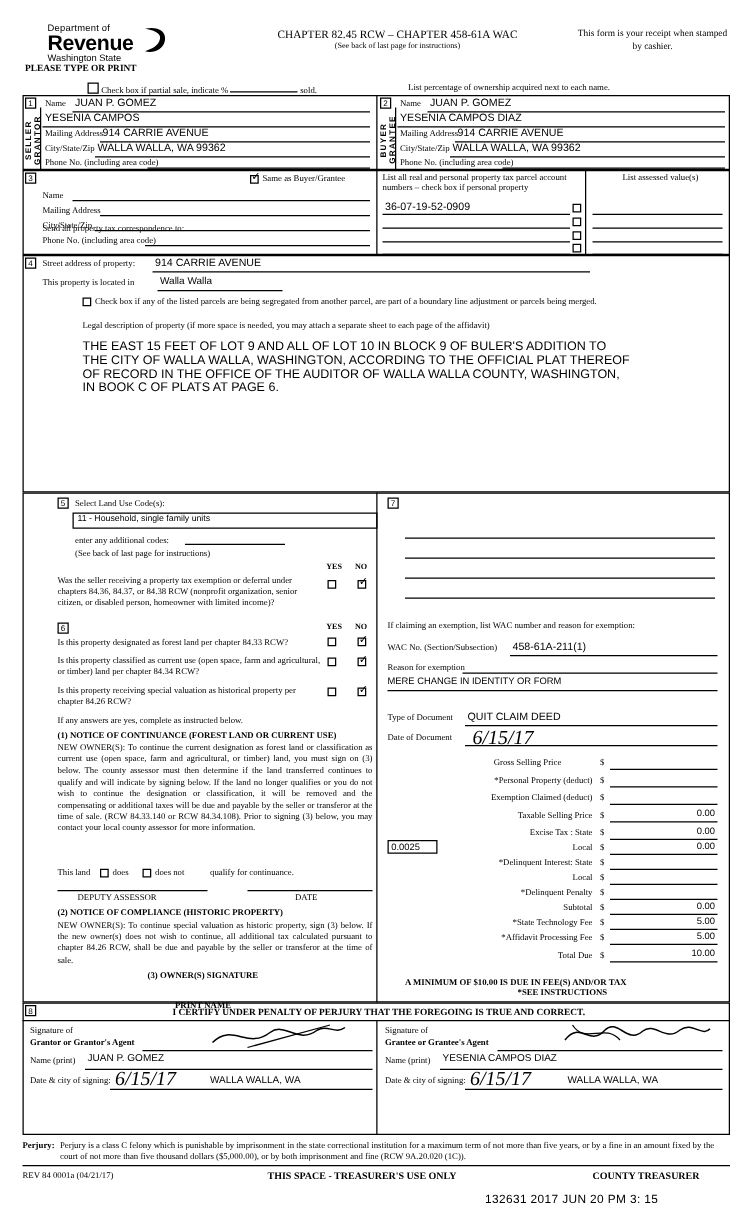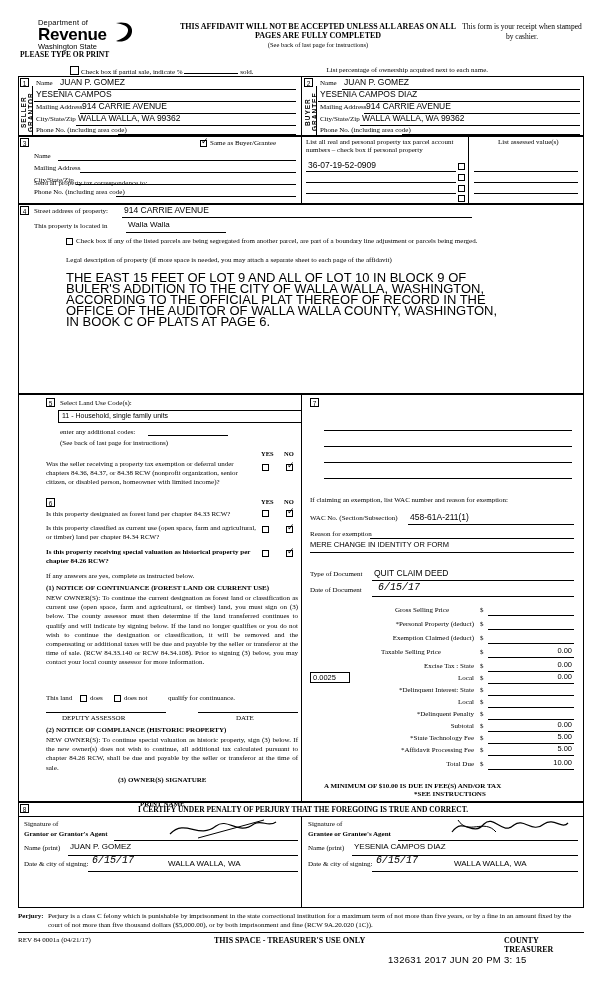--- a/index.html
+++ b/index.html
@@ -24,42 +24,42 @@
   .pctline{position:absolute;right:0px;top:52px;font-size:7px;}
   .bx{display:inline-block;width:7px;height:7px;border:1px solid #000;vertical-align:-1px;margin-right:2px;}
   
   .frame{position:absolute;border:1px solid #000;box-sizing:border-box;}
   .num{position:absolute;width:9px;height:9px;border:1px solid #000;font-size:6.5px;text-align:center;line-height:9px;font-family:"Liberation Sans",sans-serif;box-sizing:border-box;}
   .lbl{position:absolute;font-size:7px;font-family:"Liberation Serif",serif;}
   .val{position:absolute;font-size:8.5px;font-family:"Liberation Sans",sans-serif;}
   .vert{position:absolute;font-size:6.5px;font-weight:bold;writing-mode:vertical-rl;transform:rotate(180deg);letter-spacing:1px;text-align:center;font-family:"Liberation Sans",sans-serif;}
   .sep{position:absolute;background:#000;}
   .bold{font-weight:bold;}
-  .hand{font-family:Liberation Mono, monospace;font-size:10px;font-style:italic;}
+  .hand{font-family:Liberation Serif, serif;font-size:16px;font-style:italic;}
   .line{position:absolute;border-bottom:1px solid #000;height:0;}
   .cbox{position:absolute;width:7px;height:7px;border:1px solid #000;box-sizing:border-box;}
   .cbox.ck:after{content:"\2713";position:absolute;left:0px;top:-4px;font-size:9px;line-height:9px;}
 </style>
 </head>
 <body>
 
 <div class="page">
  <div class="sheet">
 
   <div class="hdr">
     <div class="dept">
       <div class="d1">Department of</div>
       <div class="d2">Revenue</div>
       <div class="d3">Washington State</div>
     </div>
     <svg class="logo" viewBox="0 0 22 24">
       <path d="M3 3 C12 1, 20 4, 19 12 C18 20, 9 23, 3 21 C8 19, 14 17, 15 11 C16 6, 9 4, 3 3 Z" fill="#000"></path>
     </svg>
     <div class="title">
-      <div class="t3">THIS AFFIDAVIT WILL NOT BE ACCEPTED UNLESS ALL AREAS ON ALL PAGES ARE FULLY COMPLETED</div>
+      <div class="t2">CHAPTER 82.45 RCW – CHAPTER 458-61A WAC</div>
       <div class="t4">(See back of last page for instructions)</div>
     </div>
     <div class="receipt">
       <span>This form is your receipt when stamped by cashier.</span>
     </div>
     <div class="please bold">PLEASE TYPE OR PRINT</div>
     <div class="chkline">
       <span class="bx"></span><span>Check box if partial sale, indicate %</span>
       <span style="display:inline-block;width:54px;border-bottom:1px solid #000;"></span>
       <span>sold.</span>
@@ -145,21 +145,21 @@
   <div class="line" style="left:104px;top:203px;width:350px;"></div>
 
   <div class="lbl" style="left:16px;top:208px;">This property is located in</div>
   <div class="val" style="left:110px;top:206px;font-size:8px;">Walla Walla</div>
   <div class="line" style="left:108px;top:218px;width:100px;"></div>
 
   <div class="cbox" style="left:48px;top:224px;"></div>
   <div class="lbl" style="left:58px;top:223px;">Check box if any of the listed parcels are being segregated from another parcel, are part of a boundary line adjustment or parcels being merged.</div>
 
   <div class="lbl" style="left:48px;top:242px;">Legal description of property (if more space is needed, you may attach a separate sheet to each page of the affidavit)</div>
-  <div class="val" style="left:48px;top:258px;width:440px;font-size:13px;line-height:11px;">THE EAST 15 FEET OF LOT 9 AND ALL OF LOT 10 IN BLOCK 9 OF BULER'S ADDITION TO THE CITY OF WALLA WALLA, WASHINGTON, ACCORDING TO THE OFFICIAL PLAT THEREOF OF RECORD IN THE OFFICE OF THE AUDITOR OF WALLA WALLA COUNTY, WASHINGTON, IN BOOK C OF PLATS AT PAGE 6.</div>
+  <div class="val" style="left:48px;top:258px;width:440px;font-size:10px;line-height:11px;">THE EAST 15 FEET OF LOT 9 AND ALL OF LOT 10 IN BLOCK 9 OF BULER'S ADDITION TO THE CITY OF WALLA WALLA, WASHINGTON, ACCORDING TO THE OFFICIAL PLAT THEREOF OF RECORD IN THE OFFICE OF THE AUDITOR OF WALLA WALLA COUNTY, WASHINGTON, IN BOOK C OF PLATS AT PAGE 6.</div>
 
   <div class="frame" style="left:0;top:380px;width:566px;height:408px;"></div>
   <div class="sep" style="left:283px;top:380px;width:1px;height:408px;"></div>
 
   <div class="num" style="left:28px;top:384px;">5</div>
   <div class="lbl" style="left:42px;top:385px;">Select Land Use Code(s):</div>
   <div class="frame" style="left:40px;top:396px;width:244px;height:13px;"></div>
   <div class="val" style="left:44px;top:398px;font-size:7px;">11 - Household, single family units</div>
   <div class="lbl" style="left:42px;top:414px;">enter any additional codes:</div>
   <div class="line" style="left:130px;top:421px;width:80px;"></div>
@@ -175,21 +175,21 @@
   <div class="lbl bold" style="left:266px;top:484px;font-size:6.5px;">NO</div>
 
   <div class="lbl" style="left:28px;top:496px;width:212px;line-height:9px;">Is this property designated as forest land per chapter 84.33 RCW?</div>
   <div class="cbox" style="left:244px;top:496px;"></div>
   <div class="cbox ck" style="left:268px;top:496px;"></div>
 
   <div class="lbl" style="left:28px;top:510px;width:212px;line-height:9px;">Is this property classified as current use (open space, farm and agricultural, or timber) land per chapter 84.34 RCW?</div>
   <div class="cbox" style="left:244px;top:512px;"></div>
   <div class="cbox ck" style="left:268px;top:512px;"></div>
 
-  <div class="lbl" style="left:28px;top:534px;width:212px;line-height:9px;font-weight:bold;">Is this property receiving special valuation as historical property per chapter 84.26 RCW?</div>
+  <div class="lbl" style="left:28px;top:534px;width:212px;line-height:9px;">Is this property receiving special valuation as historical property per chapter 84.26 RCW?</div>
   <div class="cbox" style="left:244px;top:536px;"></div>
   <div class="cbox ck" style="left:268px;top:536px;"></div>
 
   <div class="lbl" style="left:28px;top:558px;">If any answers are yes, complete as instructed below.</div>
   <div class="lbl bold" style="left:28px;top:570px;width:250px;">(1) NOTICE OF CONTINUANCE (FOREST LAND OR CURRENT USE)</div>
   <div class="lbl" style="left:28px;top:580px;width:252px;line-height:9.2px;text-align:justify;">NEW OWNER(S): To continue the current designation as forest land or classification as current use (open space, farm and agricultural, or timber) land, you must sign on (3) below. The county assessor must then determine if the land transferred continues to qualify and will indicate by signing below. If the land no longer qualifies or you do not wish to continue the designation or classification, it will be removed and the compensating or additional taxes will be due and payable by the seller or transferor at the time of sale. (RCW 84.33.140 or RCW 84.34.108). Prior to signing (3) below, you may contact your local county assessor for more information.</div>
 
   <div class="lbl" style="left:28px;top:680px;">This land</div>
   <div class="cbox" style="left:62px;top:681px;"></div>
   <div class="lbl" style="left:72px;top:680px;">does</div>
@@ -239,21 +239,21 @@
     <div class="lbl" style="left:330px;top:606px;text-align:right;width:126px;">*Personal Property (deduct)</div>
     <div class="lbl" style="left:462px;top:606px;">$</div>
     <div class="val" style="left:474px;top:604px;width:80px;text-align:right;font-size:7.5px;"></div>
     <div class="line" style="left:470px;top:615px;width:86px;"></div>
 
     <div class="lbl" style="left:330px;top:620px;text-align:right;width:126px;">Exemption Claimed (deduct)</div>
     <div class="lbl" style="left:462px;top:620px;">$</div>
     <div class="val" style="left:474px;top:618px;width:80px;text-align:right;font-size:7.5px;"></div>
     <div class="line" style="left:470px;top:629px;width:86px;"></div>
 
-    <div class="lbl" style="left:330px;top:634px;text-align:center;width:126px;">Taxable Selling Price</div>
+    <div class="lbl" style="left:330px;top:634px;text-align:right;width:126px;">Taxable Selling Price</div>
     <div class="lbl" style="left:462px;top:634px;">$</div>
     <div class="val" style="left:474px;top:632px;width:80px;text-align:right;font-size:7.5px;">0.00</div>
     <div class="line" style="left:470px;top:643px;width:86px;"></div>
 
     <div class="lbl" style="left:330px;top:648px;text-align:right;width:126px;">Excise Tax : State</div>
     <div class="lbl" style="left:462px;top:648px;">$</div>
     <div class="val" style="left:474px;top:646px;width:80px;text-align:right;font-size:7.5px;">0.00</div>
     <div class="line" style="left:470px;top:657px;width:86px;"></div>
 
     <div class="frame" style="left:292px;top:658px;width:40px;height:11px;"></div>
@@ -336,17 +336,17 @@
   <div class="lbl" style="left:290px;top:846px;">Date &amp; city of signing:</div>
   <div class="hand" style="position:absolute;left:358px;top:841px;">6/15/17</div>
   <div class="val" style="left:436px;top:845px;font-size:8px;">WALLA WALLA, WA</div>
   <div class="line" style="left:354px;top:857px;width:206px;"></div>
 
   <div class="lbl bold" style="left:0px;top:898px;">Perjury:</div>
   <div class="lbl" style="left:30px;top:898px;width:536px;line-height:9.4px;">Perjury is a class C felony which is punishable by imprisonment in the state correctional institution for a maximum term of not more than five years, or by a fine in an amount fixed by the court of not more than five thousand dollars ($5,000.00), or by both imprisonment and fine (RCW 9A.20.020 (1C)).</div>
   <div class="sep" style="left:0px;top:918px;width:566px;height:1px;"></div>
   <div class="lbl" style="left:0px;top:922px;">REV 84 0001a (04/21/17)</div>
   <div class="lbl bold" style="left:196px;top:922px;font-size:8px;">THIS SPACE - TREASURER'S USE ONLY</div>
-  <div class="lbl bold" style="left:486px;top:922px;font-size:8px;">COUNTY TREASURER</div>
+  <div class="lbl bold" style="left:456px;top:922px;font-size:8px;">COUNTY TREASURER</div>
   <div class="val" style="left:370px;top:940px;font-size:9.5px;letter-spacing:.3px;">132631 2017 JUN 20 PM 3: 15</div>
 
  </div>
 </div>
 
 </body></html>

